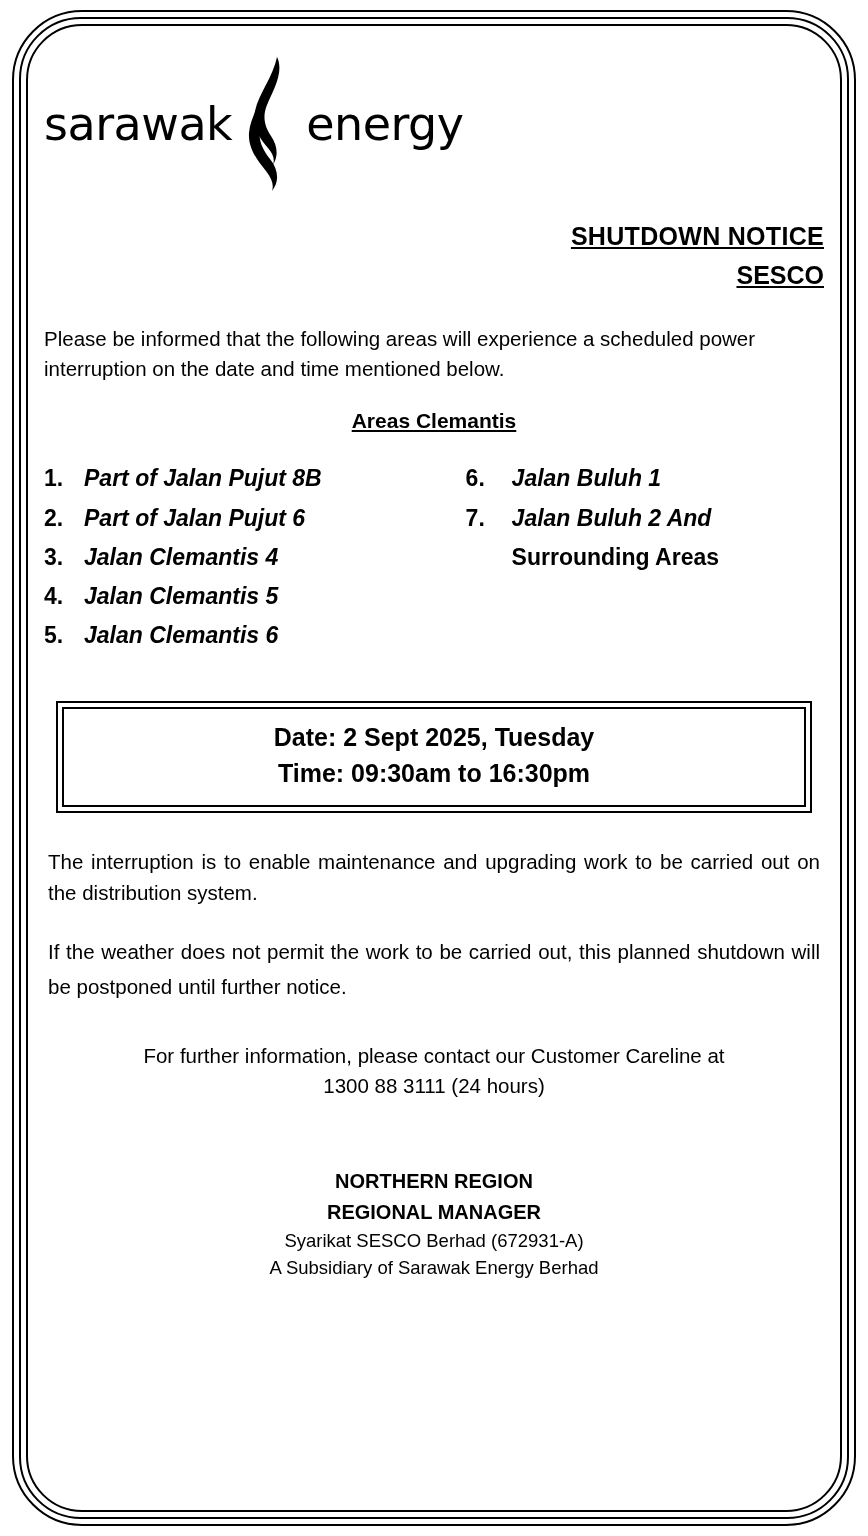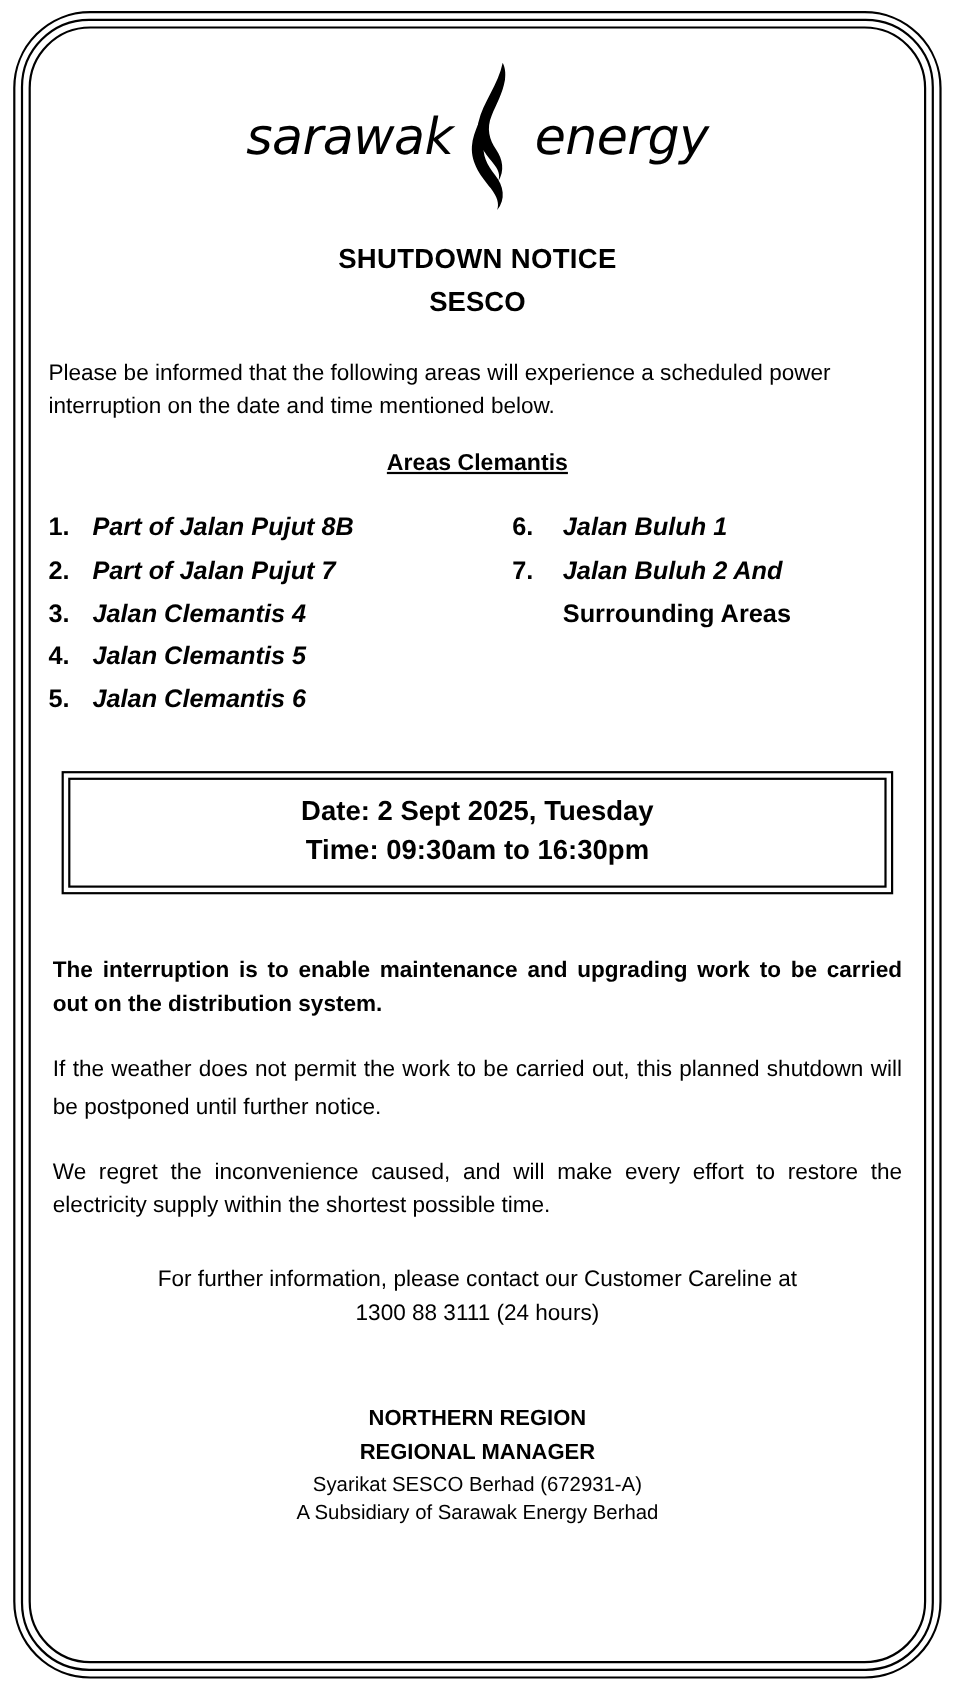--- a/index.html
+++ b/index.html
@@ -63,43 +63,42 @@
     bottom: 34px;
     box-sizing: border-box;
   }
 
   
   .logo {
     margin-top: 20px;
     height: 140px;
     display: flex;
     align-items: center;
-    justify-content: center;
     gap: 0px;
-    font-style: italic;
   }
   .logo-word {
     font-family: "DejaVu Sans", sans-serif;
     font-size: 46px;
     letter-spacing: -0.5px;
     color: #000;
     line-height: 1;
   }
   .logo-flame {
     width: 74px;
     height: 138px;
     position: relative;
     flex: 0 0 auto;
   }
   .logo-flame svg { display: block; }
 
   
   .title-block {
-    text-align: center;
+    text-align: right;
     margin-top: 28px;
+    text-decoration: underline;
   }
   .title-main {
     font-size: 25px;
     font-weight: bold;
     letter-spacing: 0.3px;
   }
   .title-sub {
     font-size: 25px;
     font-weight: bold;
     margin-top: 10px;
@@ -174,21 +173,21 @@
   }
 
   
   .body-para {
     font-size: 20.5px;
     line-height: 1.5;
     margin-top: 26px;
     text-align: justify;
     padding: 0 4px;
   }
-  .body-para.first { margin-top: 54px; font-weight: bold; }
+  .body-para.first { margin-top: 34px; }
   .body-para.justified { text-align: justify; }
   .body-para.loose { line-height: 1.7; }
 
   
   .contact {
     margin-top: 36px;
     text-align: center;
     font-size: 20.5px;
     line-height: 1.5;
   }
@@ -240,21 +239,21 @@
     <div class="areas-heading">Areas Clemantis</div>
 
     <div class="areas-cols">
       <div class="col-left">
         <div class="area-item">
           <span class="area-num">1.</span>
           <span class="area-text">Part of Jalan Pujut 8B</span>
         </div>
         <div class="area-item">
           <span class="area-num">2.</span>
-          <span class="area-text">Part of Jalan Pujut 7</span>
+          <span class="area-text">Part of Jalan Pujut 6</span>
         </div>
         <div class="area-item">
           <span class="area-num">3.</span>
           <span class="area-text">Jalan Clemantis 4</span>
         </div>
         <div class="area-item">
           <span class="area-num">4.</span>
           <span class="area-text">Jalan Clemantis 5</span>
         </div>
         <div class="area-item">
@@ -277,21 +276,20 @@
 
     <div class="datetime-wrap">
       <div class="datetime-inner">
         <div class="datetime-line">Date: 2 Sept 2025, Tuesday</div>
         <div class="datetime-line">Time: 09:30am to 16:30pm</div>
       </div>
     </div>
 
     <div class="body-para first justified">The interruption is to enable maintenance and upgrading work to be carried out on the distribution system.</div>
     <div class="body-para justified loose">If the weather does not permit the work to be carried out, this planned shutdown will be postponed until further notice.</div>
-    <div class="body-para justified">We regret the inconvenience caused, and will make every effort to restore the electricity supply within the shortest possible time.</div>
 
     <div class="contact">
       <div>For further information, please contact our Customer Careline at</div>
       <div>1300 88 3111 (24 hours)</div>
     </div>
 
     <div class="signature">
       <div class="sig-bold">NORTHERN REGION</div>
       <div class="sig-bold">REGIONAL MANAGER</div>
       <div class="sig-reg">Syarikat SESCO Berhad (672931-A)</div>

